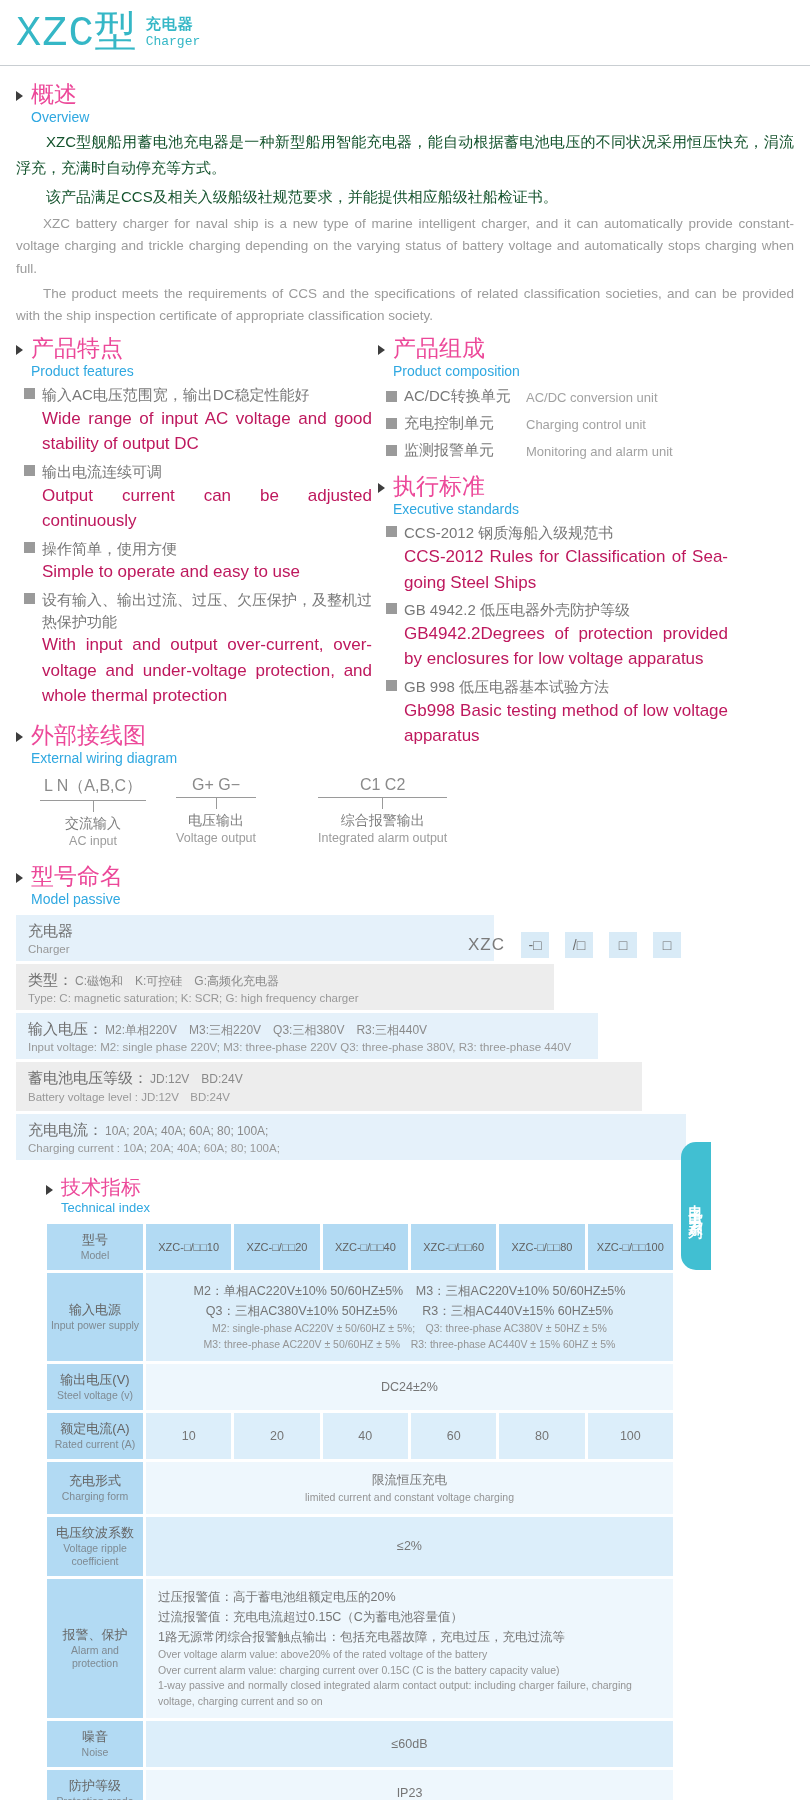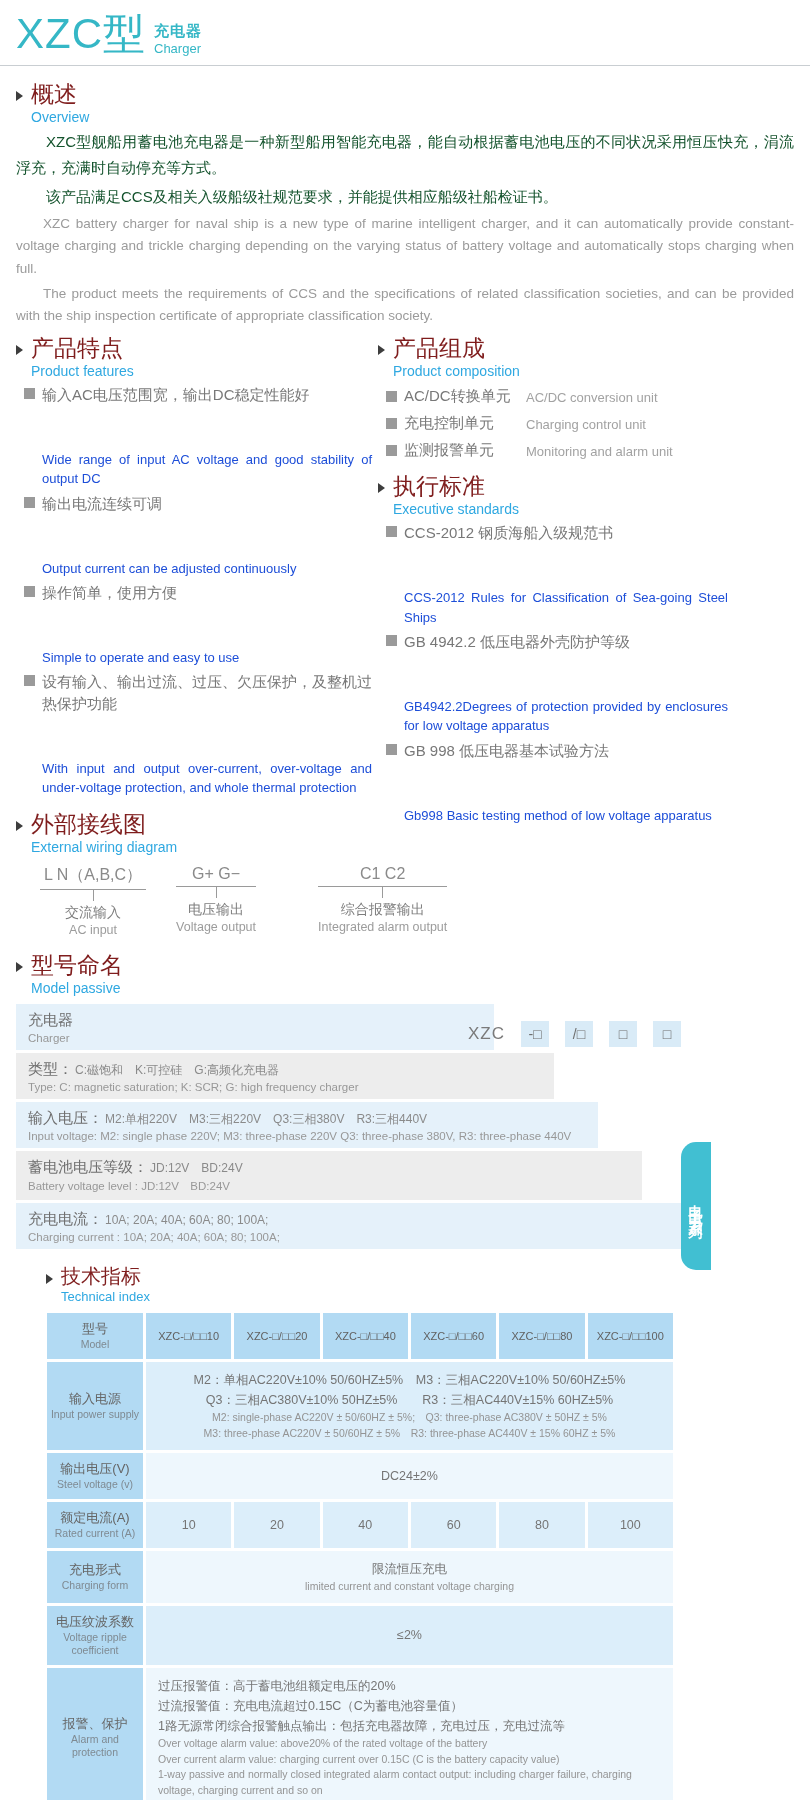--- a/index.html
+++ b/index.html
@@ -1,52 +1,52 @@
 <!DOCTYPE html>
 <html><head>
 <meta charset="utf-8">
 <style>
   html,body{margin:0;padding:0;background:#fff;}
   .page{position:relative;width:810px;height:1800px;background:#fff;overflow:hidden;
         font-family:"Liberation Sans","DejaVu Sans",sans-serif;color:#808080;}
 
   
-  .header{display:flex;align-items:flex-end;padding:12px 0 0 16px;color:#35b7c6;}
+  .header{display:flex;align-items:flex-start;padding:12px 0 0 16px;color:#35b7c6;font-family:Liberation Mono, monospace;}
   .t-model{font-size:42px;line-height:1.05;font-weight:400;letter-spacing:1px;}
   .t-stack{margin-left:8px;margin-top:3px;display:flex;flex-direction:column;}
   .t-cn{font-size:15px;font-weight:bold;letter-spacing:1px;}
   .t-en{font-size:13px;}
   .rule{border:none;border-top:1px solid #c9ced2;margin:9px 0 0 0;}
 
   
   .sec-head{display:flex;margin:16px 0 4px 16px;}
   .tri{width:0;height:0;border-top:5px solid transparent;border-bottom:5px solid transparent;
        border-left:7px solid #3d3d3d;margin:9px 8px 0 0;flex:0 0 auto;}
-  .h-cn{font-size:23px;color:#7f1d1d;line-height:1.1;}
+  .h-cn{font-size:23px;color:#ec4899;line-height:1.1;}
   .h-en{font-size:14px;color:#2fa8e1;margin-top:2px;}
   .small-head .h-cn{font-size:20px;}
   .small-head .h-en{font-size:13px;}
 
   
   .paras{margin:4px 16px 0 16px;}
   .para{margin:0 0 3px 0;text-indent:2em;text-align:justify;}
   .para.cn{font-size:15px;color:#14532d;line-height:1.72;}
   .para.en{font-size:13.5px;color:#9b9b9b;line-height:1.66;}
 
   
   .cols{display:flex;margin-top:8px;}
   .col-l{width:356px;margin-left:16px;}
   .col-r{width:350px;margin-left:6px;}
   .cols .sec-head{margin:0 0 5px 0;}
   .cols .later{margin-top:14px;}
 
   .feat{margin:3px 0 4px 8px;}
   .feat-cn{display:flex;font-size:15px;color:#787878;line-height:1.45;}
   .sq{flex:0 0 auto;width:11px;height:11px;background:#9a9a9a;display:inline-block;margin:4px 7px 0 0;}
-  .feat-en{font-size:13px;color:#1d4ed8;line-height:1.5;margin-left:18px;text-align:justify;margin-top:44px;}
+  .feat-en{font-size:17px;color:#be185d;line-height:1.5;margin-left:18px;text-align:justify;}
 
   .comp-item{display:flex;align-items:baseline;margin:8px 0 8px 8px;}
   .comp-cn{display:flex;font-size:15px;color:#787878;min-width:140px;}
   .comp-en{font-size:13px;color:#a2a2a2;}
 
   
   .wiring-terms{display:flex;margin:10px 0 0 24px;align-items:flex-start;}
   .term{text-align:center;}
   .term:nth-child(2){margin-left:30px;}
   .term:nth-child(3){margin-left:62px;}

